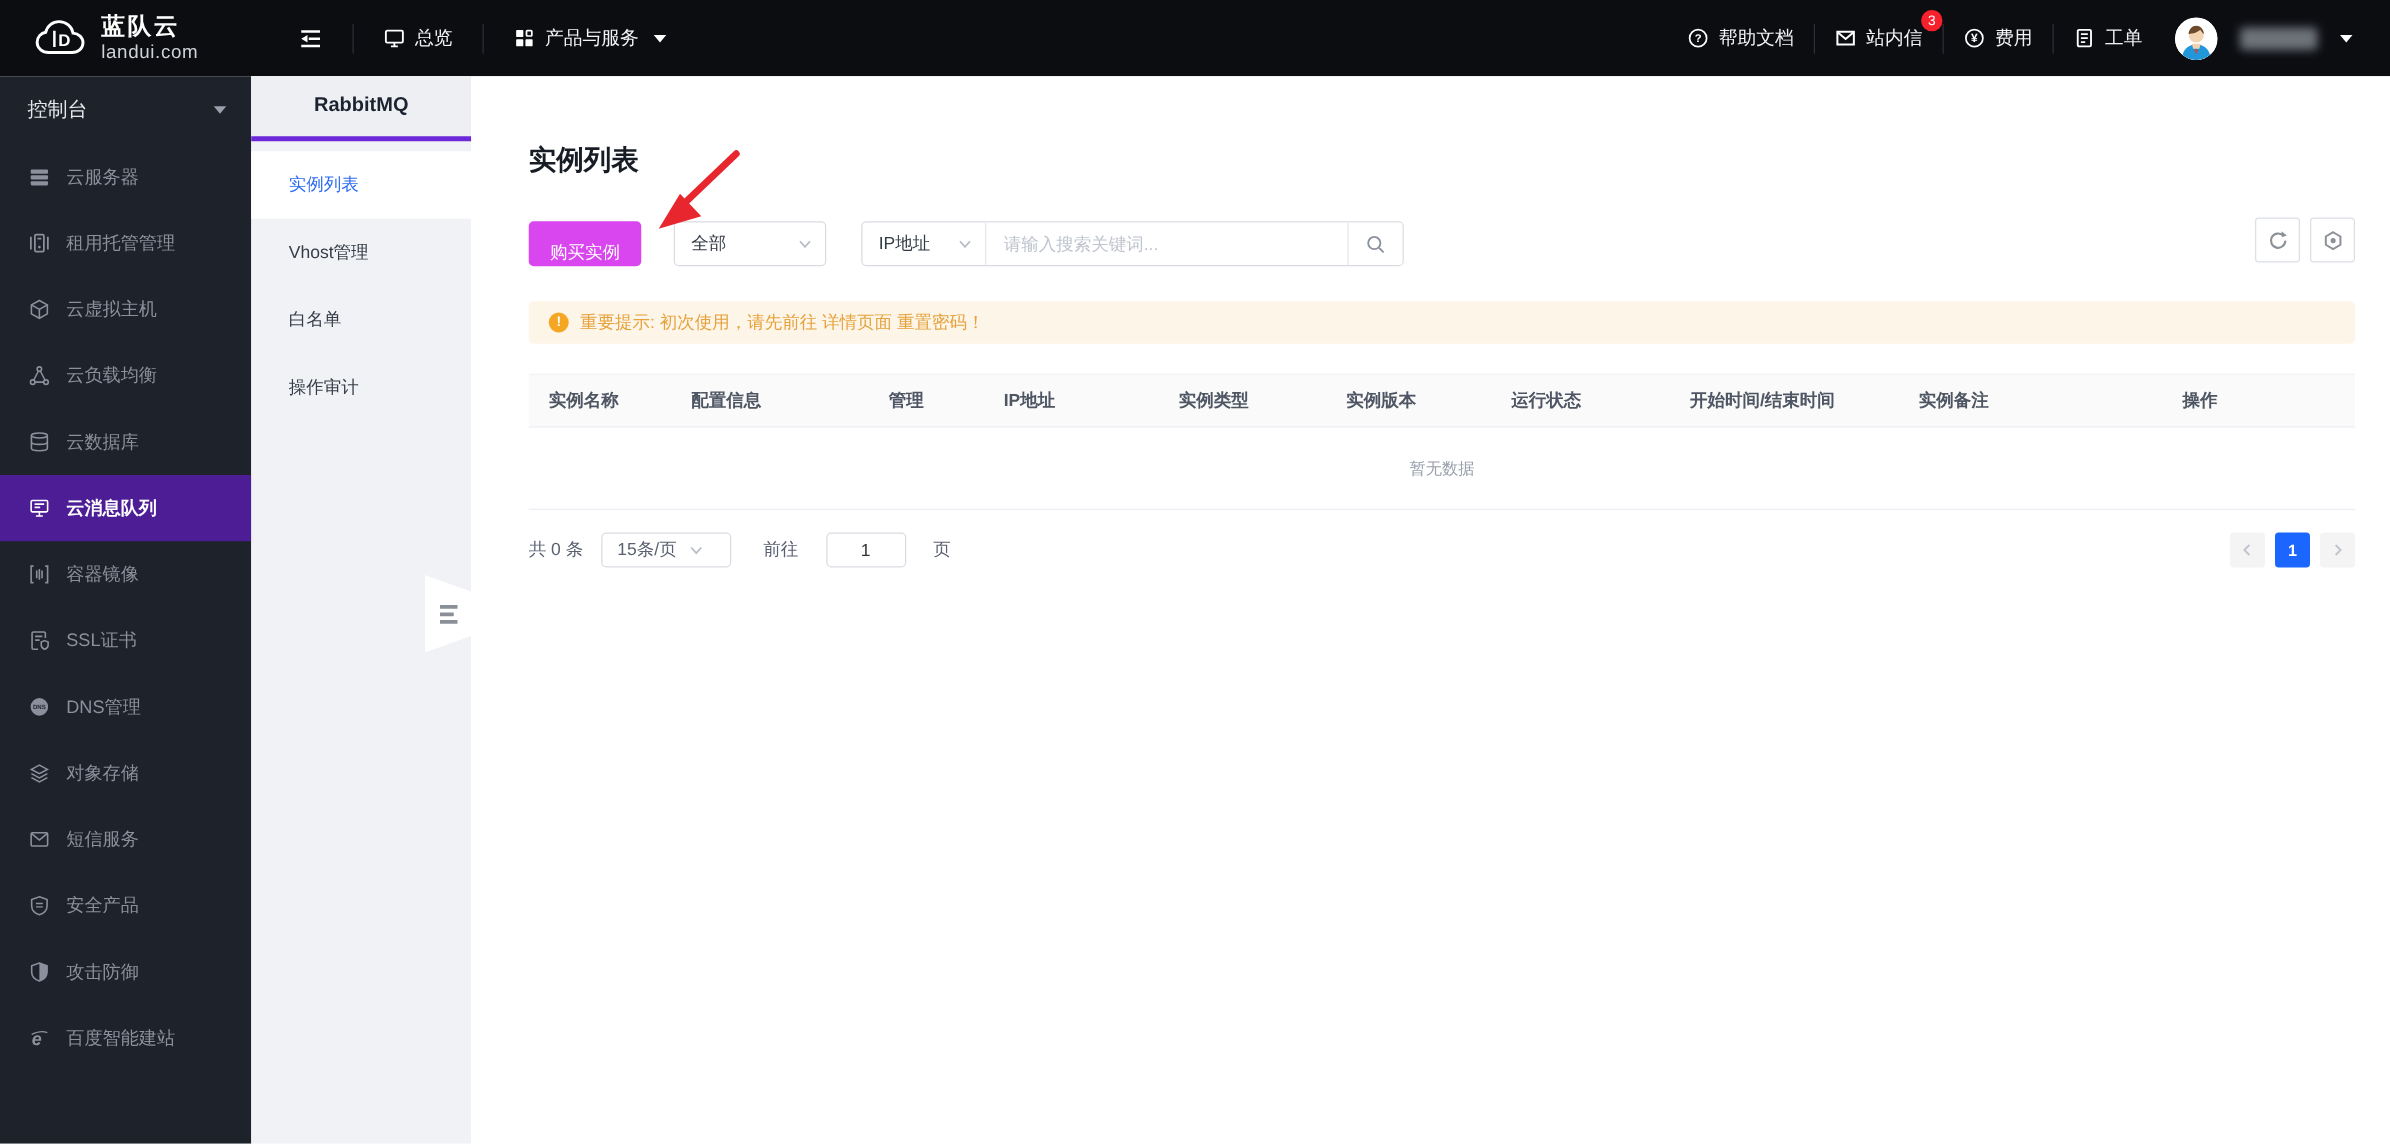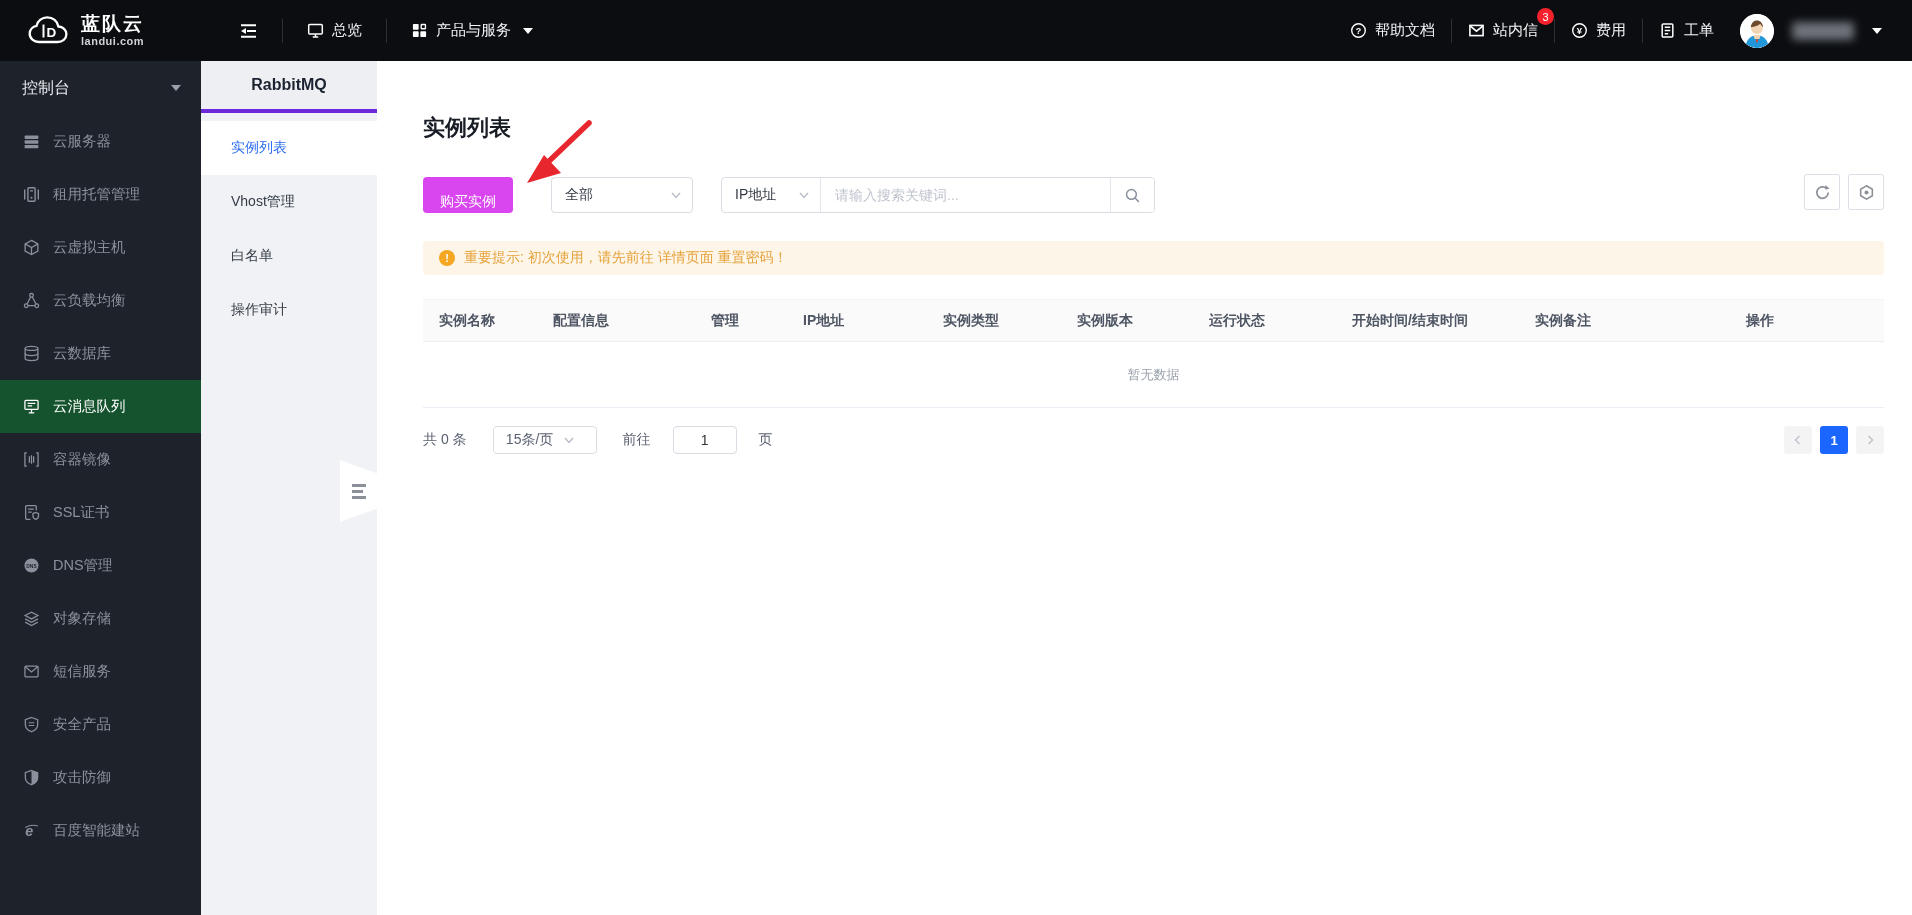--- a/index.html
+++ b/index.html
@@ -4,41 +4,41 @@
 <style>
   * { margin:0; padding:0; box-sizing:border-box; }
   html,body { width:1912px; height:915px; overflow:hidden; }
   body { font-family:"Liberation Sans","DejaVu Sans",sans-serif; background:#fff; font-size:14px; }
 
   
   .topbar { height:61px; background:#0b0d11; display:flex; align-items:center; color:#fff; position:relative; }
   .logo { display:flex; align-items:center; gap:9px; margin-left:26px; width:175px; }
   .logo-text { line-height:1; }
   .logo-title { font-size:19px; font-weight:bold; letter-spacing:2px; }
-  .logo-domain { font-size:11px; color:#cfd3d9; margin-top:3px; letter-spacing:.5px;font-weight:bold; }
+  .logo-domain { font-size:15px; color:#cfd3d9; margin-top:3px; letter-spacing:.5px; }
   .tb-item { display:flex; align-items:center; gap:8px; color:#f2f3f5; font-size:15px; cursor:pointer; padding:0 10px; height:61px; }
   .tb-divider { width:1px; height:24px; background:#2b2f37; }
   .tb-left { display:flex; align-items:center; gap:14px; margin-left:28px; }
   .tb-right { position:absolute; right:0; top:0; height:61px; display:flex; align-items:center; gap:6px; padding-right:20px; }
   .caret-down { width:0; height:0; border-left:5px solid transparent; border-right:5px solid transparent; border-top:6px solid #fff; margin-left:4px; }
   .badge-wrap { position:relative; }
   .badge { position:absolute; top:-13px; right:-16px; background:#f5222d; color:#fff; min-width:17px; height:17px; border-radius:9px; font-size:11px; display:flex; align-items:center; justify-content:center; padding:0 4px; }
   .avatar { width:34px; height:34px; border-radius:50%; background:#fff; overflow:hidden; flex:0 0 auto; }
   .user-blur { width:62px; height:18px; background:#878c94; border-radius:3px; filter:blur(4px); opacity:.8; margin:0 6px 0 10px; }
 
   
   .layout { display:flex; height:854px; position:relative; }
 
   
   .sidebar { width:201px; background:#1e222a; flex:0 0 auto; }
   .console-head { height:54px; display:flex; align-items:center; justify-content:space-between; padding:0 20px 0 22px; color:#e3e6ea; font-size:16px; cursor:pointer; }
   .console-head .caret-down { border-top-color:#9aa0ab; }
   .nav-item { height:53px; display:flex; align-items:center; gap:13px; padding-left:22px; color:#8a919d; font-size:14.5px; cursor:pointer;text-align:center; }
   .nav-item .nicon { width:18px; height:18px; display:flex; align-items:center; justify-content:center; flex:0 0 auto; }
-  .nav-item.active { background:#14532d; color:#fff; }
+  .nav-item.active { background:#4c1d95; color:#fff;font-weight:bold; }
 
   
   .submenu { width:176px; background:#f0f2f5; flex:0 0 auto; }
   .submenu-head { height:52px; background:#edeff3; border-bottom:4px solid #6d28d9; display:flex; align-items:center; justify-content:center; font-size:16px; font-weight:bold; color:#1c2330; }
   .submenu-items { padding-top:8px; }
   .sub-item { height:54px; display:flex; align-items:center; padding-left:30px; font-size:14px; color:#363c47; cursor:pointer; }
   .sub-item.active { background:#ffffff; color:#2b6bf3; }
 
   
   .collapse-handle { position:absolute; left:340px; top:399px; width:38px; height:62px; background:#fff; clip-path:polygon(0 0,100% 22%,100% 78%,0 100%); display:flex; align-items:center; justify-content:center; cursor:pointer; filter:drop-shadow(0 0 2px rgba(0,0,0,.08)); }
@@ -47,40 +47,40 @@
   .collapse-handle .bars i:nth-child(2){ width:11px; }
 
   
   .main { flex:1; background:#fff; position:relative; }
   .page-title { margin:52px 0 0 46px; font-size:22px; font-weight:600; color:#181c24; }
   .arrow-annot { position:absolute; left:140px; top:50px; pointer-events:none; }
 
   .controls { display:flex; align-items:center; margin:34px 0 0 46px; height:36px; }
   .btn-primary { height:36px; background:#d946ef; color:#fff; border:none; border-radius:4px; padding:16px 17px; font-size:14px; cursor:pointer; font-family:inherit; }
   .select-box { height:36px; border:1px solid #d9dce3; border-radius:4px; display:flex; align-items:center; justify-content:space-between; padding:0 10px 0 13px; color:#333a45; background:#fff; cursor:pointer; font-size:14px; }
-  .sel-all { width:142px; margin-left:38px; }
+  .sel-all { width:122px; margin-left:26px; }
   .search-group { display:flex; align-items:stretch; height:36px; border:1px solid #d9dce3; border-radius:4px; margin-left:28px; overflow:hidden; background:#fff; }
   .sg-select { width:98px; display:flex; align-items:center; justify-content:space-between; padding:0 10px 0 13px; color:#333a45; cursor:pointer; }
   .sg-input { width:290px; border:none; outline:none; border-left:1px solid #e3e6eb; padding:0 14px; font-size:14px; font-family:inherit; color:#333; }
   .sg-input::placeholder { color:#bfc4cd; }
   .sg-search-btn { width:44px; border:none; border-left:1px solid #e3e6eb; background:#fff; display:flex; align-items:center; justify-content:center; color:#8a919d; cursor:pointer; }
   .tool-btns { position:absolute; right:28px; top:113px; display:flex; gap:8px; }
   .tool-btn { width:36px; height:36px; border:1px solid #dcdfe6; border-radius:3px; background:#fff; display:flex; align-items:center; justify-content:center; color:#8c9097; cursor:pointer; }
 
   .notice { margin:28px 28px 0 46px; height:34px; background:#fdf5e8; border-radius:4px; display:flex; align-items:center; gap:9px; padding-left:16px; color:#e6a23c; font-size:14px; }
   .notice-icon { width:16px; height:16px; border-radius:50%; background:#f5a623; color:#fff; font-size:11px; font-weight:bold; display:flex; align-items:center; justify-content:center; flex:0 0 auto; }
 
   .table { margin:24px 28px 0 46px; }
   .thead { display:grid; grid-template-columns:114px 158px 92px 140px 134px 132px 143px 183px 117px 1fr; height:43px; align-items:center; background:#fafafa; border-top:1px solid #f2f3f5; border-bottom:1px solid #ebeef5; }
   .th { padding-left:16px; font-size:14px; font-weight:bold; color:#4e5563; white-space:nowrap; }
   .th.center { text-align:center; padding-left:0; }
   .empty-row { height:66px; display:flex; align-items:center; justify-content:center; color:#99a0ab; font-size:13px; border-bottom:1px solid #ebeef5; }
 
   .pager { margin:18px 28px 0 46px; display:flex; align-items:center; color:#5a6170; font-size:14px; position:relative;gap:12px; }
-  .pager .sel-size { width:104px; height:28px; margin-left:14px; padding:0 8px 0 0; justify-content:center; gap:10px; color:#5a6170; }
+  .pager .sel-size { width:104px; height:28px; margin-left:2px; padding:0 8px 0 0; justify-content:center; gap:10px; color:#5a6170; }
   .goto-label { margin-left:14px; }
   .page-input { width:64px; height:28px; border:1px solid #d9dce3; border-radius:4px; margin-left:10px; text-align:center; font-size:14px; font-family:inherit; color:#333; outline:none; }
   .page-unit { margin-left:10px; }
   .pager-right { position:absolute; right:0; top:0; display:flex; gap:8px; }
   .pg-btn { width:28px; height:28px; border-radius:3px; background:#f4f4f5; display:flex; align-items:center; justify-content:center; color:#c0c4cc; cursor:pointer; font-size:13px; }
   .pg-btn.current { background:#1a66ff; color:#fff; font-weight:bold; }
 
   svg { display:block; }
 </style>
 </head>

